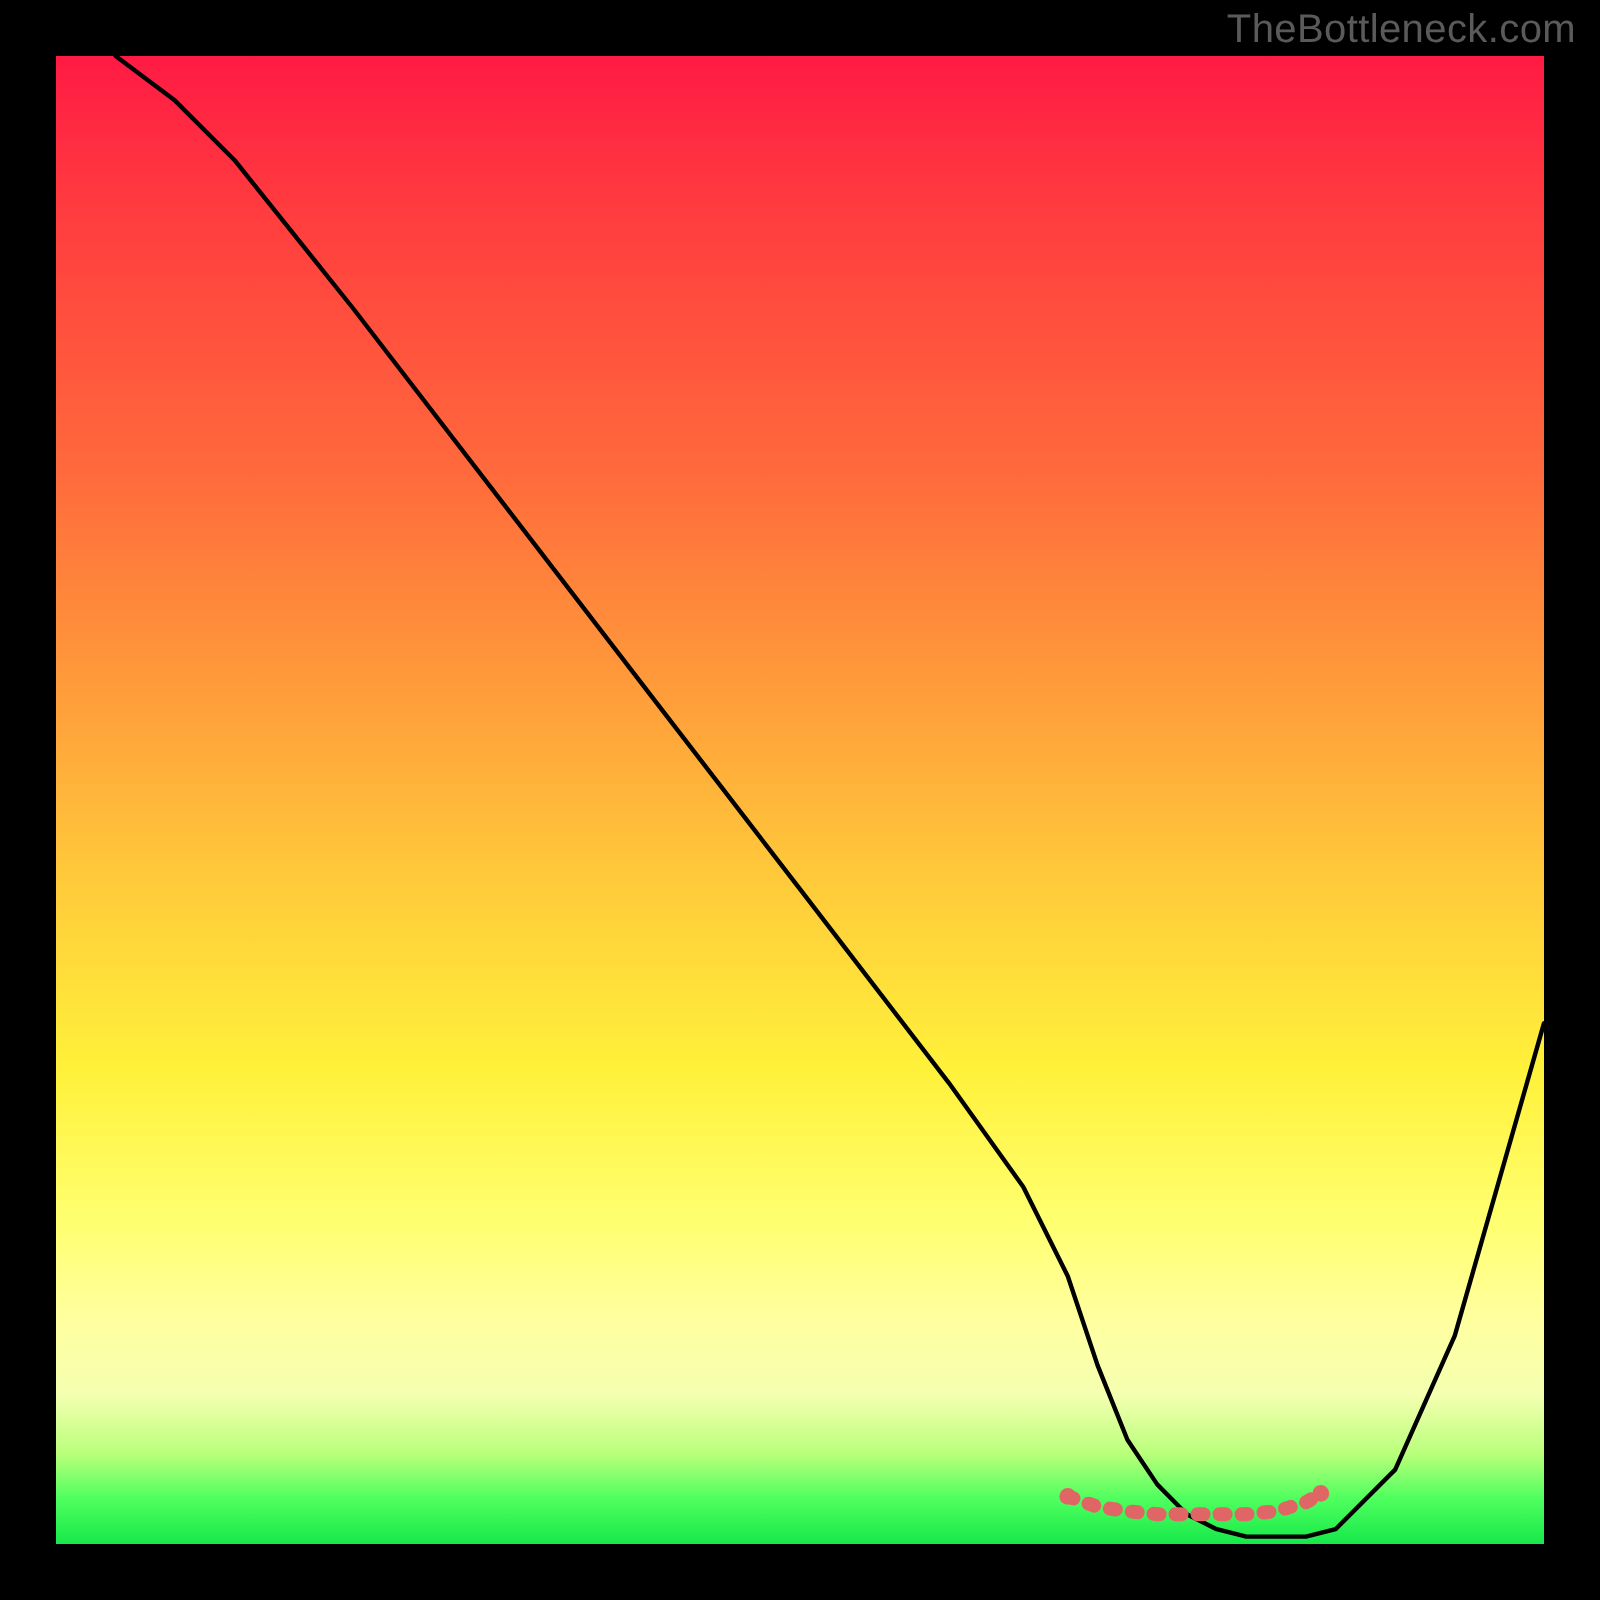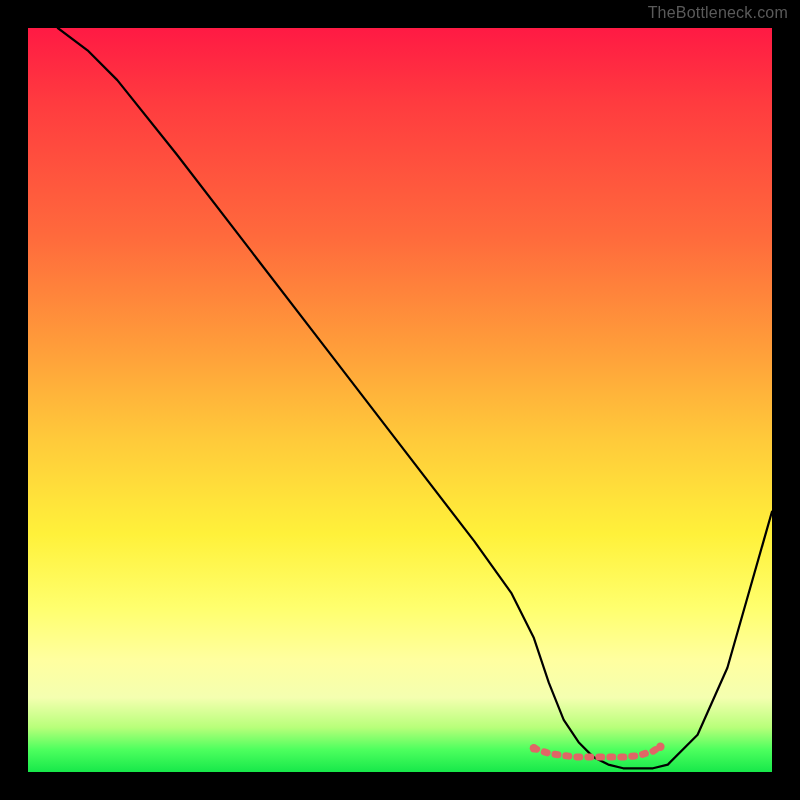--- a/index.html
+++ b/index.html
@@ -39,21 +39,21 @@
       #b8ff7a 94%,
       #4dff5e 97%,
       #17e84a 100%
     );
   }
   .watermark {
     position: absolute;
     top: 4px;
     right: 12px;
     font-family: Arial, Helvetica, sans-serif;
-    font-size: 16px;
+    font-size: 20px;
     color: #5a5a5a;
     letter-spacing: 0.2px;
     user-select: none;
   }
   svg.curve {
     position: absolute;
     left: 0;
     top: 0;
     width: 744px;
     height: 744px;

